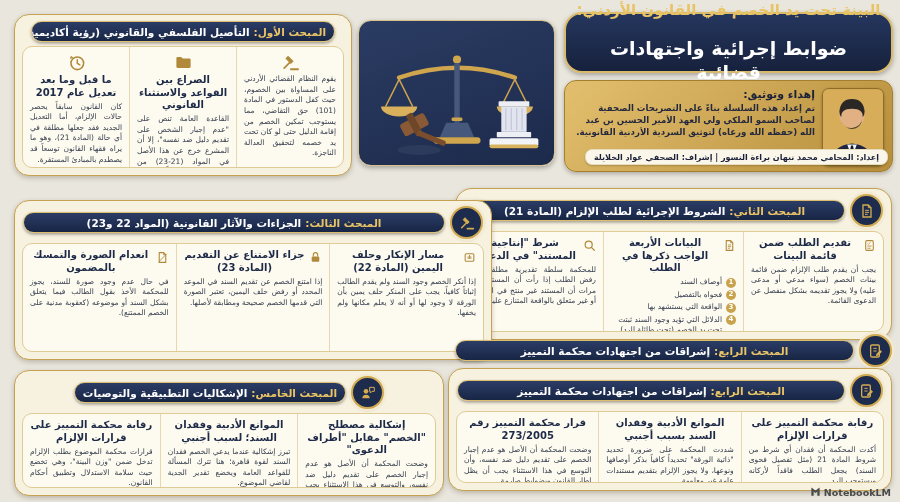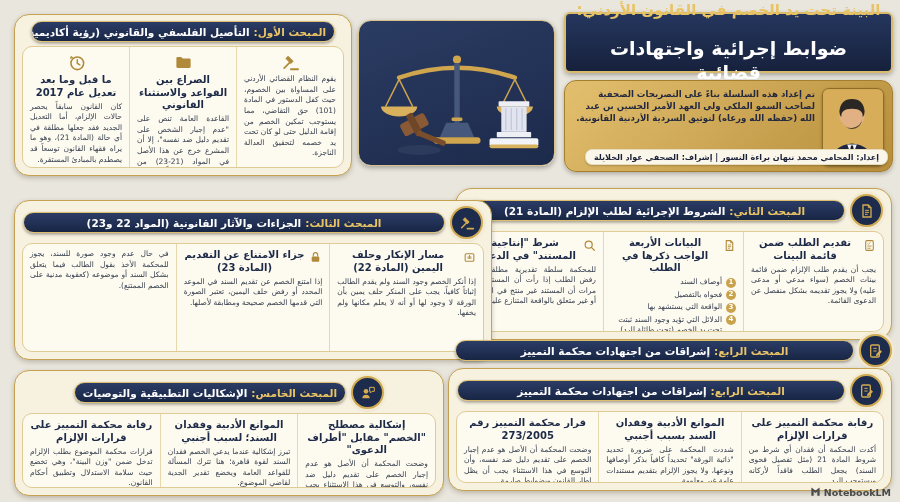--- a/index.html
+++ b/index.html
@@ -27,21 +27,21 @@
   .title-row .col-title { margin-bottom:0; }
   .title-row svg { flex:0 0 auto; margin-top:1px; }
   .col-body { font-size:7.5px; color:#37404f; line-height:1.42; text-align:justify; }
   .items { list-style:none; counter-reset:n; font-size:7.5px; color:#37404f; margin-top:1px; }
   .items li { display:flex; gap:4px; align-items:flex-start; line-height:1.35; margin-bottom:2px; }
   .items li::before { counter-increment:n; content:counter(n); flex:0 0 auto; width:10px; height:10px; border-radius:50%;
           background:#c9a24c; color:#fff; font-size:7px; font-weight:bold; display:flex; align-items:center; justify-content:center; margin-top:.5px; }
 
   
   .title-box { position:absolute; left:564px; top:12px; width:329px; height:61px;
-          background:linear-gradient(180deg,#25365e,#16213c); border:2px solid #d9ba6b; border-radius:6px;
+          background:linear-gradient(180deg,#25365e,#16213c); border:2px solid #d9ba6b; border-radius:18px;
           display:flex; flex-direction:column; justify-content:center; text-align:center; padding:4px 10px;
           box-shadow:0 2px 5px rgba(0,0,0,.3); }
   .tb1 { color:#e9c466; font-size:15px; font-weight:bold; line-height:1.2; }
   .tb2 { color:#ffffff; font-size:19px; font-weight:bold; line-height:1.25; margin-top:18px; }
   .ded { position:absolute; left:564px; top:80px; width:329px; height:92px;
           background:linear-gradient(135deg,#e2bf6e,#b78e3b); border-radius:12px; border:1px solid #a57f30;
           display:flex; gap:7px; padding:7px 8px; box-shadow:0 2px 4px rgba(0,0,0,.25); }
   .ded-photo { flex:0 0 62px; height:78px; border-radius:7px; overflow:hidden; border:1.5px solid #8d6d28; box-shadow:0 1px 3px rgba(0,0,0,.3); }
   .ded-text { flex:1; min-width:0; }
   .ded-heading { font-size:11px; font-weight:bold; color:#1b2138; margin-bottom:1px; }
@@ -151,20 +151,21 @@
         <rect width="64" height="80" fill="#d7ad59"></rect>
         <path d="M8 80q2-22 24-24q22 2 24 24z" fill="#1d2540"></path>
         <path d="M27 57h10l-5 13z" fill="#f4f4f4"></path>
         <path d="M31 58h2l2.5 14-3.5 5-3.5-5z" fill="#12172a"></path>
         <circle cx="32" cy="27" r="13" fill="#e2b183"></circle>
         <path d="M19 23q1-13 13-13t13 13q0 4-2 6q1-9-11-9t-11 9q-2-2-2-6z" fill="#2b2724"></path>
         <path d="M21 30q2 11 11 11t11-11q-2 9-11 10t-11-10z" fill="#2b2724" opacity=".85"></path>
       </svg>
     </div>
     <div class="ded-text">
+      <div class="ded-heading">إهداء وتوثيق:</div>
       <div class="ded-body">تم إعداد هذه السلسلة بناءً على التصريحات الصحفية لصاحب السمو الملكي ولي العهد الأمير الحسين بن عبد الله (حفظه الله ورعاه) لتوثيق السردية الأردنية القانونية.</div>
     </div>
     <div class="ded-credit">إعداد: المحامي محمد نبهان براءة النسور | إشراف: الصحفي عواد الخلايلة</div>
   </div>
 
   <div class="card" id="card2">
     <div class="card-head">
       <div class="head-circle">
         <svg width="16" height="16" viewBox="0 0 24 24">
             <path d="M6 3h8l4 4v14H6z" fill="none" stroke="#d3ac52" stroke-width="2"></path>
@@ -253,20 +254,28 @@
         <div class="title-row">
           <span><svg width="13" height="13" viewBox="0 0 24 24">
                 <rect x="5" y="10" width="14" height="10" rx="2" fill="#b08a3a"></rect>
                 <path d="M8 10V7a4 4 0 0 1 8 0v3" fill="none" stroke="#b08a3a" stroke-width="2"></path>
               </svg></span>
           <span class="col-title">جزاء الامتناع عن التقديم (المادة 23)</span>
         </div>
         <div class="col-body">إذا امتنع الخصم عن تقديم السند في الموعد المحدد أو رفض حلف اليمين، تعتبر الصورة التي قدمها الخصم صحيحة ومطابقة لأصلها.</div>
       </div>
       <div class="col">
+        <div class="title-row">
+          <span><svg width="13" height="13" viewBox="0 0 24 24">
+                <path d="M6 3h8l4 4v14H6z" fill="none" stroke="#b08a3a" stroke-width="2"></path>
+                <path d="M14 3v4h4" fill="none" stroke="#b08a3a" stroke-width="1.5"></path>
+                <path d="M4.5 20.5L19.5 5.5" stroke="#b08a3a" stroke-width="1.7"></path>
+              </svg></span>
+          <span class="col-title">انعدام الصورة والتمسك بالمضمون</span>
+        </div>
         <div class="col-body">في حال عدم وجود صورة للسند، يجوز للمحكمة الأخذ بقول الطالب فيما يتعلق بشكل السند أو موضوعه (كعقوبة مدنية على الخصم الممتنع).</div>
       </div>
     </div>
   </div>
 
   <div class="solo-bar">
     <div class="head-circle">
       <svg width="16" height="16" viewBox="0 0 24 24">
           <rect x="4" y="3" width="13" height="18" rx="2" fill="none" stroke="#d3ac52" stroke-width="2"></rect>
           <path d="M8 8h5M8 12h5" stroke="#d3ac52" stroke-width="1.5"></path>

